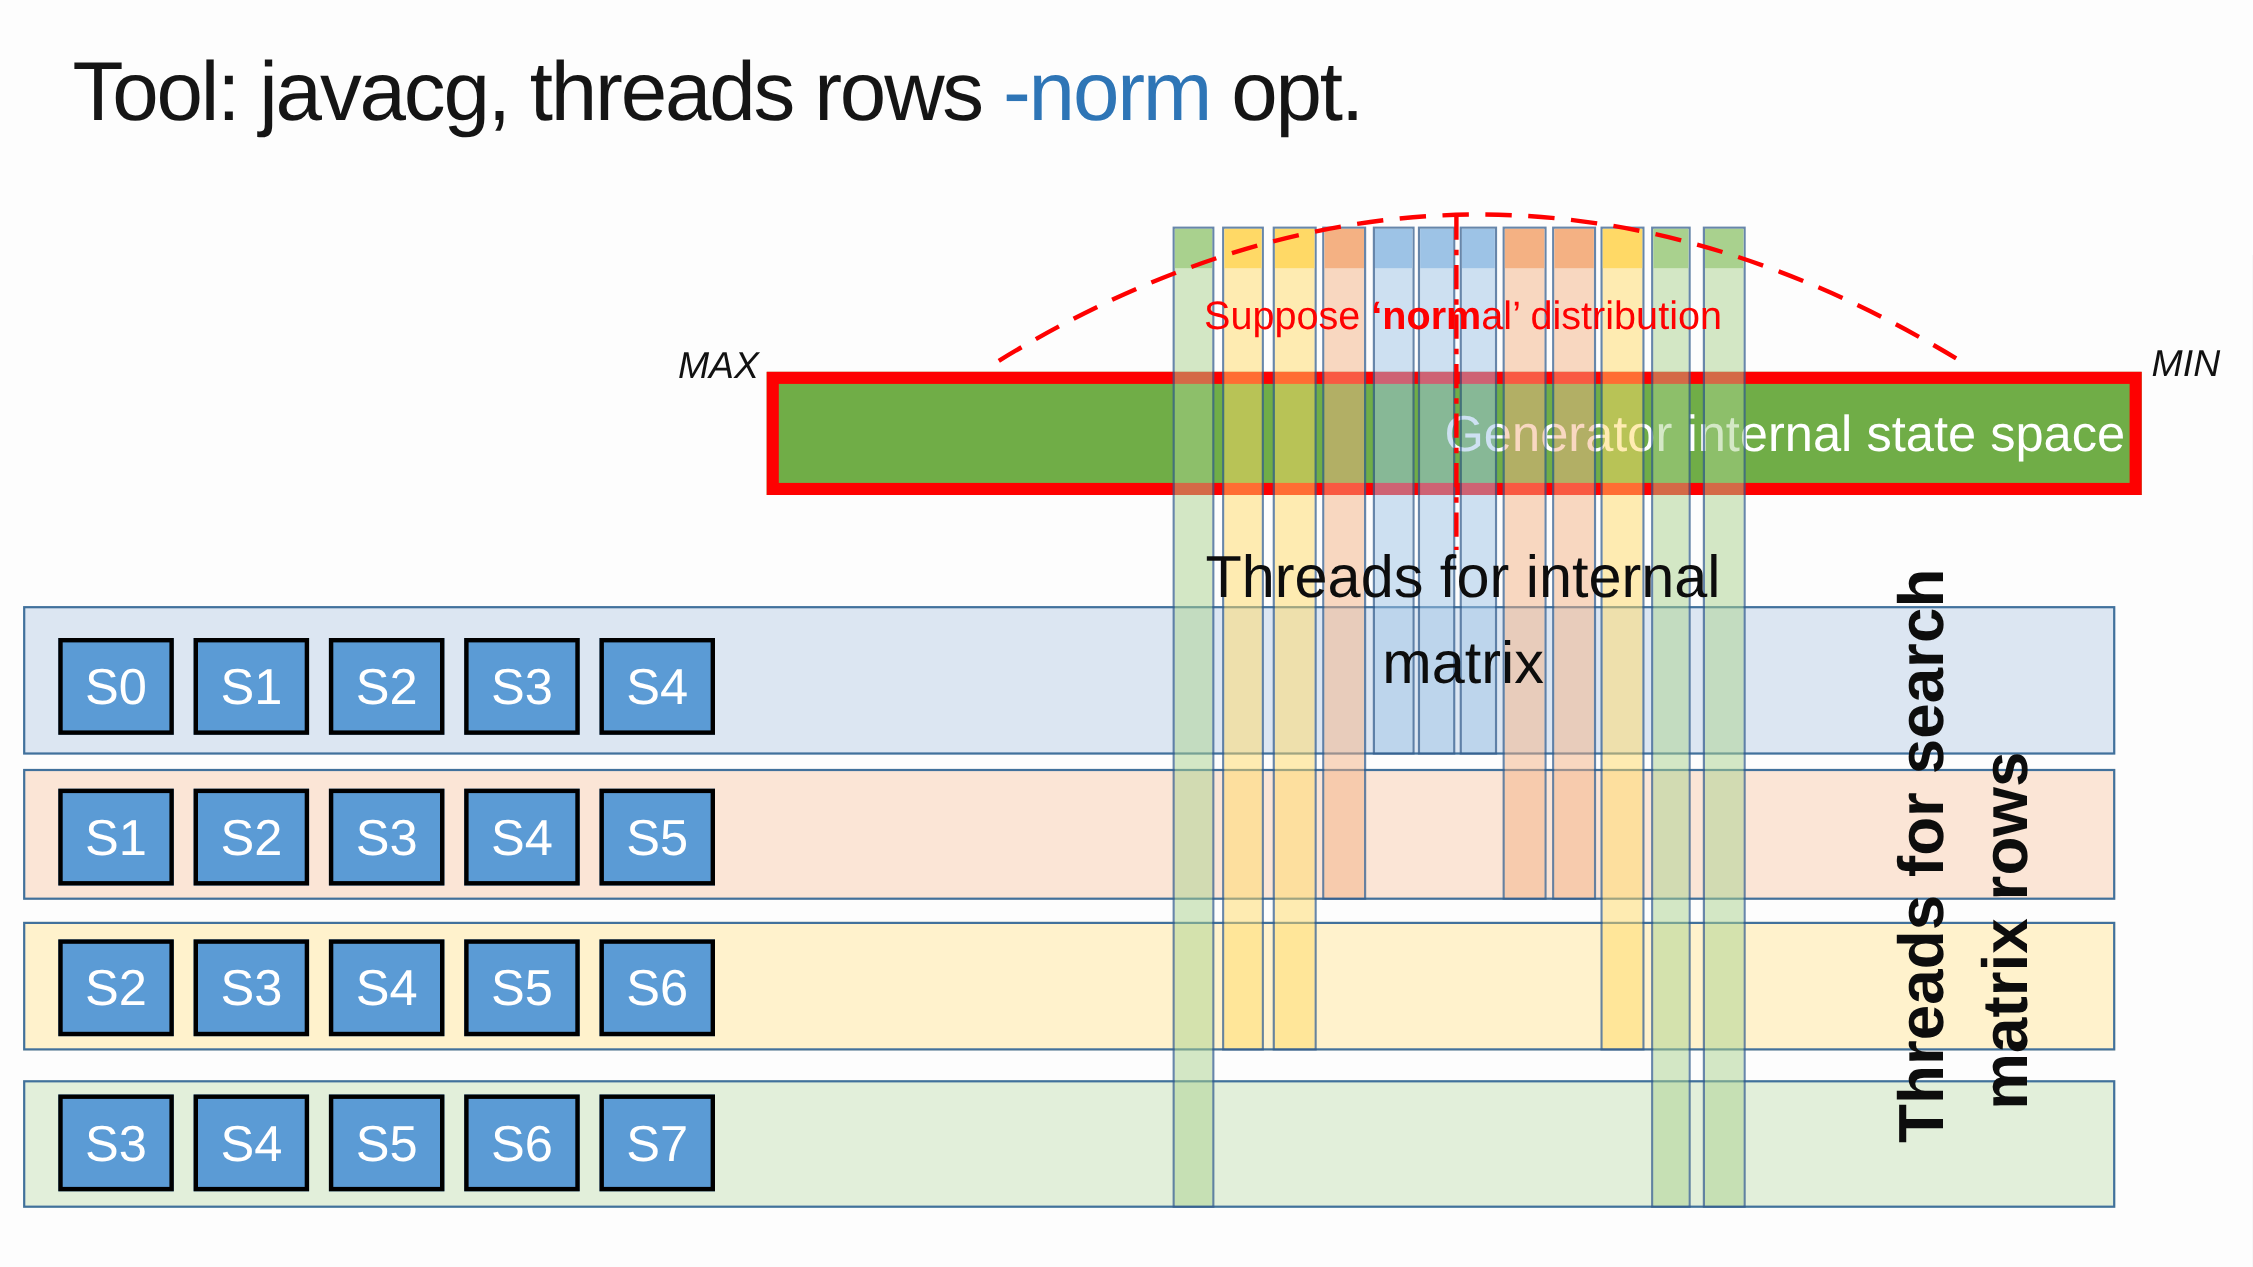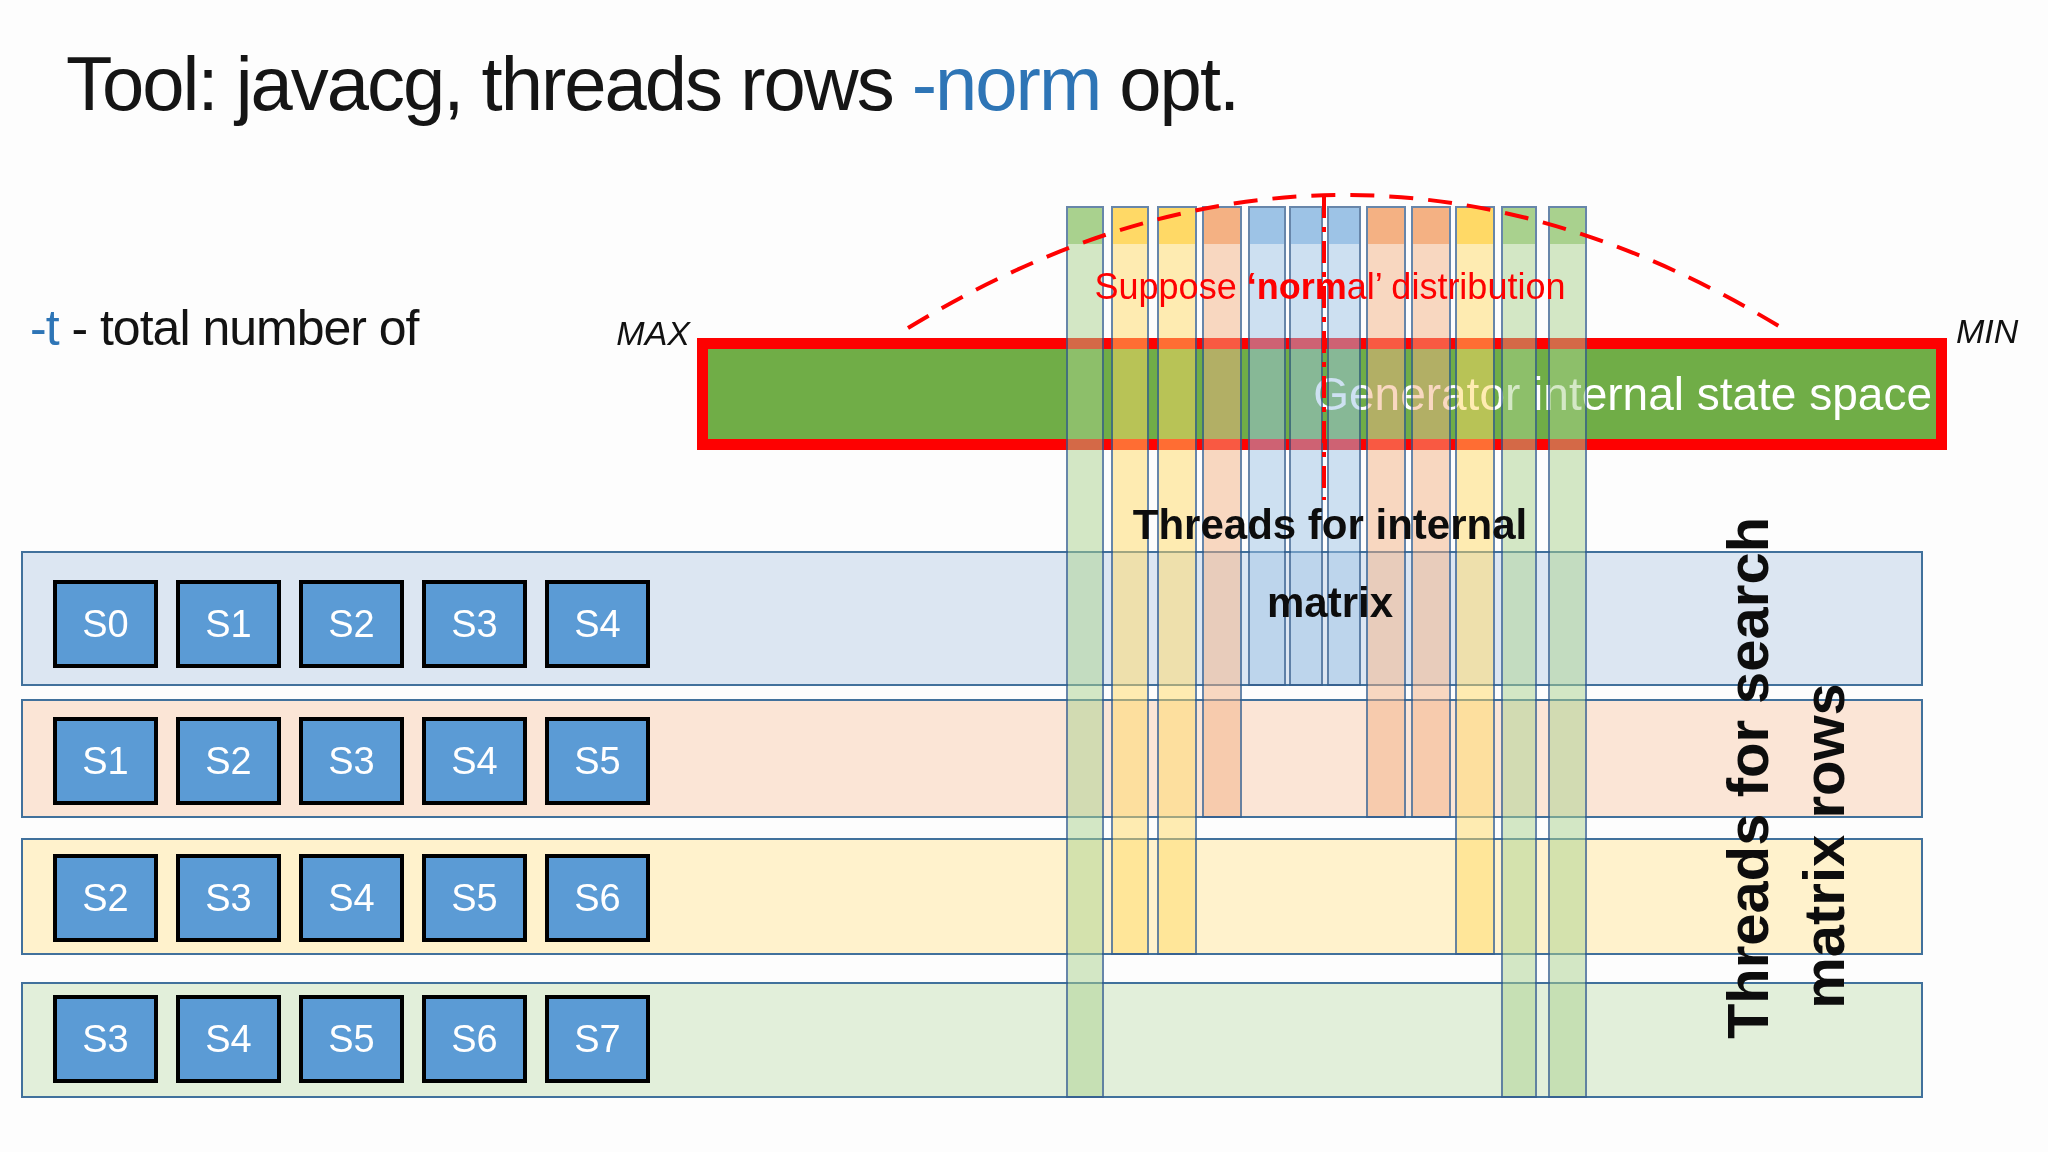--- a/index.html
+++ b/index.html
@@ -22,49 +22,48 @@
     border:11px solid #fe0101;z-index:2;display:flex;align-items:center;justify-content:flex-end;
   }
   #generator-label{color:#ffffff;font-size:46px;padding-right:4px;white-space:nowrap;}
   
   #distribution-caption{
     left:930px;top:266px;width:800px;text-align:center;font-size:36px;z-index:8;white-space:nowrap;
   }
   #distribution-caption b{font-weight:bold;}
   
   #internal-label{left:1030px;top:486px;width:600px;text-align:center;
-    font-size:42px;font-weight:bold;color:#0d0d0d;line-height:78px;z-index:8;}
+    font-size:54px;font-weight:normal;color:#0d0d0d;line-height:78px;z-index:8;}
   
   .vlabel{font-size:58px;font-weight:bold;color:#0d0d0d;white-space:nowrap;z-index:8;
     transform:translate(-50%,-50%) rotate(-90deg);}
   
   #rows-layer{left:0;top:0;width:2048px;height:1152px;z-index:1;}
   .mrow{position:absolute;left:21px;width:1902px;box-sizing:border-box;border:2px solid #41719c;}
   .sbox{position:absolute;width:105px;height:88px;box-sizing:border-box;border:4px solid #000;
-    display:flex;align-items:center;justify-content:center;color:#fff;font-size:38px;}
+    display:flex;align-items:center;justify-content:center;color:#fff;font-size:46px;}
   
   #bars-layer{left:0;top:0;width:2048px;height:1152px;z-index:5;}
   .vbar{position:absolute;top:206px;box-sizing:border-box;border:2px solid rgba(52,94,141,0.75);
     display:flex;flex-direction:column;}
   .vbar .cap{height:36px;flex:0 0 auto;}
   .vbar .body{flex:1 1 auto;}
   
   #curve-svg{left:0;top:0;z-index:7;pointer-events:none;}
 </style>
 </head>
 <body>
 
 <div id="stage">
 
   <div class="abs" id="title">
     <span>Tool: javacg, threads rows </span><span class="accent" style="color: rgb(46, 117, 182);">-norm</span><span> opt.</span>
   </div>
 
   <div class="abs" id="param-note">
-    <div><span class="accent" style="color: rgb(46, 117, 182);">-t</span><span> - total number of</span></div>
   </div>
 
   <div class="abs axis-label" id="max-label">MAX</div>
   <div class="abs axis-label" id="min-label">MIN</div>
 
   <div class="abs" id="generator-bar" style="background: rgb(112, 173, 71);">
     <span id="generator-label">Generator internal state space</span>
   </div>
 
   <div class="abs" id="rows-layer">

